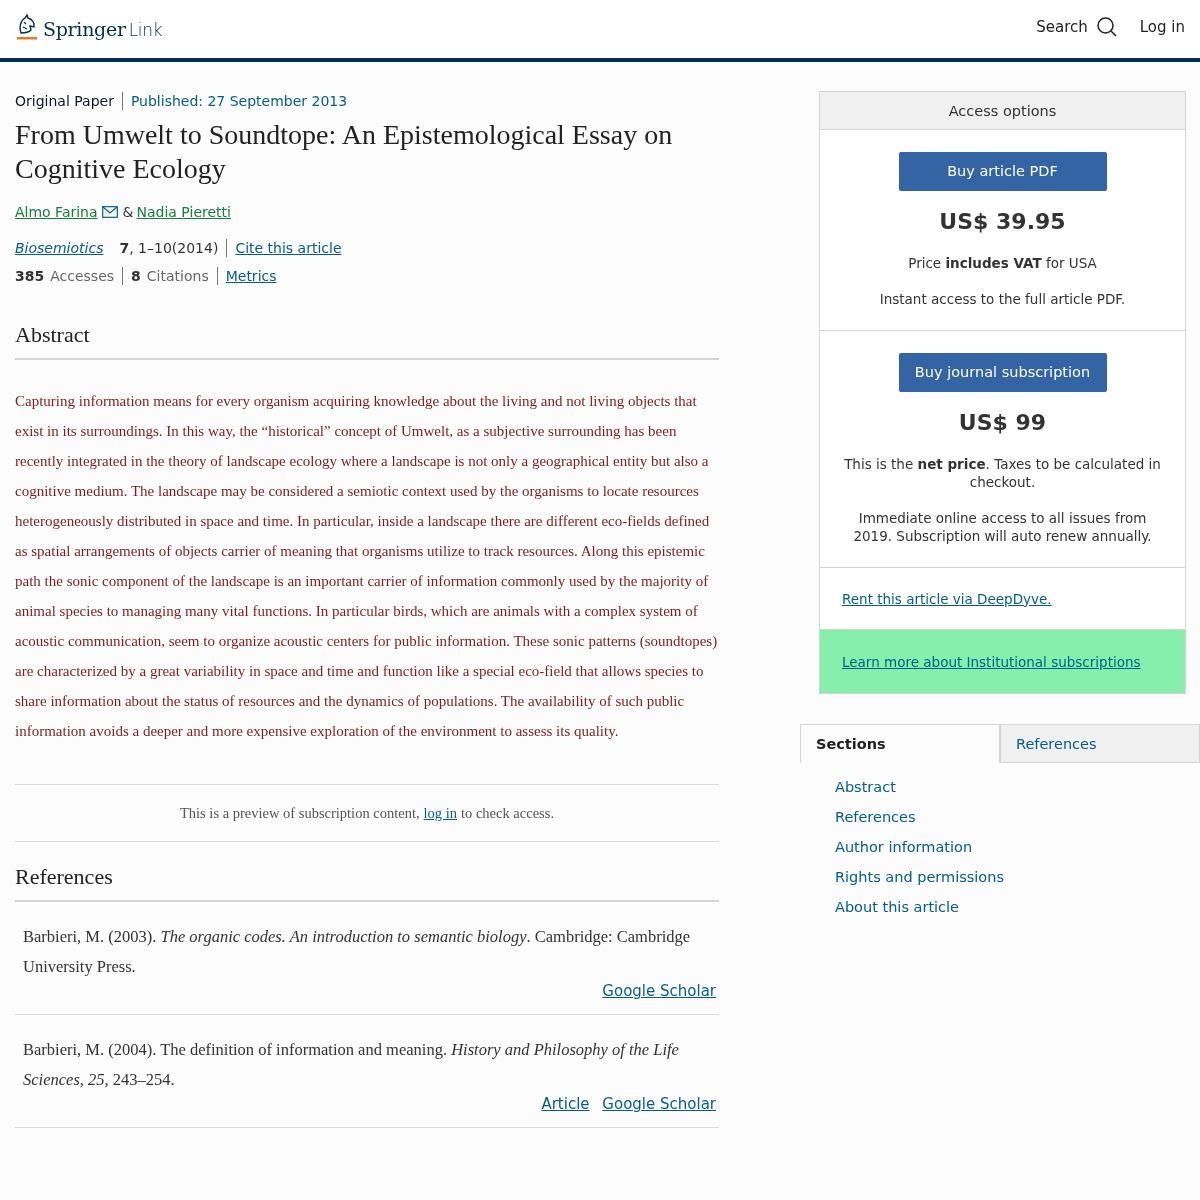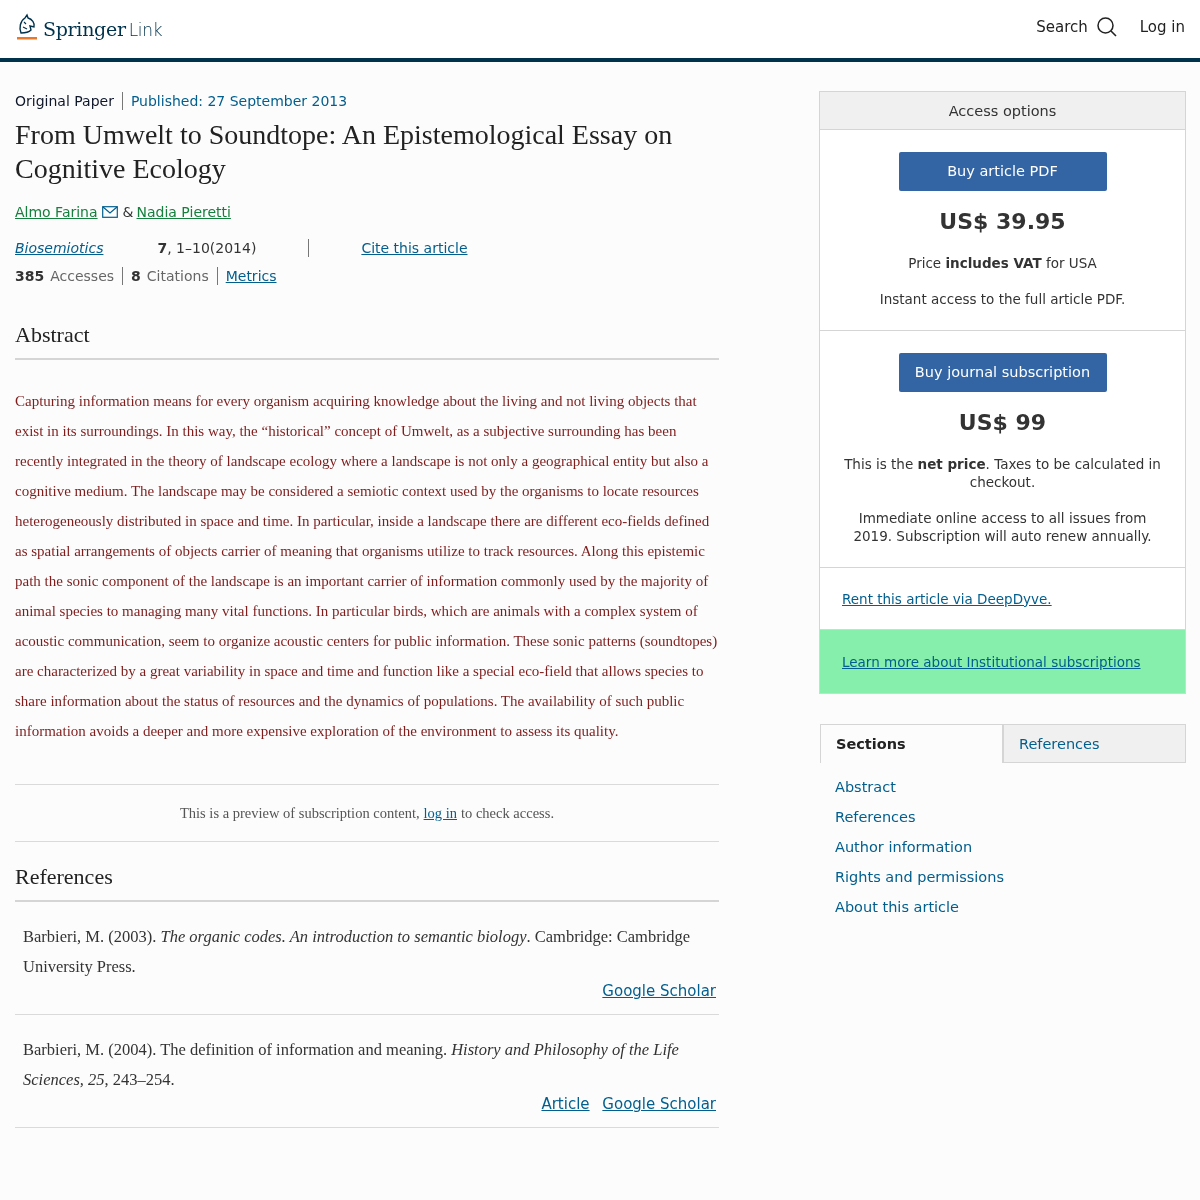--- a/index.html
+++ b/index.html
@@ -22,23 +22,23 @@
   .main { position: absolute; left: 15px; top: 90px; width: 704px; }
   .meta-top { font-size: 14px; display: flex; align-items: center; height: 22px; }
   .meta-top .type { color: #0f172a; }
   .sep { display: inline-block; width: 1px; height: 18px; background: #777; margin: 0 8px; }
   .meta-top .pub { color: #025e8d; }
   .title { margin-top: 6px; font-family: "Liberation Serif", serif; font-size: 28px; line-height: 34px; color: #222; font-weight: normal; }
   .authors { margin-top: 18px; font-size: 14px; display: flex; align-items: center; }
   .authors a { color: #15803d; text-decoration: underline; }
   .mail-icon { width: 16px; height: 12px; margin: 0 2px 0 4px; }
   .amp { margin: 0 3px; color: #333; }
-  .cite-line { margin-top: 18px; font-size: 14px; display: flex; align-items: center; height: 20px; gap: 44px; }
+  .cite-line { margin-top: 18px; font-size: 14px; display: flex; align-items: center; height: 20px; }
   .cite-line .journal { font-style: italic; color: #025e8d; text-decoration: underline; }
-  .cite-line .vol { margin-left: 10px; }
+  .cite-line .vol { margin-left: 16px; }
   .cite-line .vol b { font-weight: bold; }
   .metrics-line { margin-top: 8px; font-size: 14px; display: flex; align-items: center; height: 20px; color: #666; }
   .metrics-line b { color: #333; margin-right: 6px; }
 
   .sec-heading { font-family: "Liberation Serif", serif; font-size: 22px; color: #222; font-weight: normal; padding-bottom: 10px; border-bottom: 2px solid #d5d5d5; }
   .abstract-h { margin-top: 36px; }
   .abstract-text { margin-top: 26px; font-family: "Liberation Serif", serif; font-size: 15px; line-height: 30px; color: #7f1d1d; }
 
   .preview { margin-top: 38px; border-top: 1px solid #dadada; border-bottom: 1px solid #dadada; height: 58px; display: flex; align-items: center; justify-content: center; font-family: "Liberation Serif", serif; font-size: 14.5px; color: #555; }
   .preview a { margin: 0 4px; }
@@ -54,21 +54,21 @@
   .access-head { height: 38px; background: #f0f0f0; border-bottom: 1px solid #d5d5d5; display: flex; align-items: center; justify-content: center; font-size: 14.5px; color: #333; }
   .buy-block { text-align: center; padding: 22px 20px 2px; border-bottom: 1px solid #d5d5d5; }
   .buy-btn { display: inline-block; width: 208px; height: 39px; line-height: 39px; background: #3365a4; color: #fff; font-size: 14.5px; border-radius: 2px; cursor: pointer; }
   .price { margin-top: 18px; font-size: 22px; font-weight: bold; color: #333; }
   .note { margin-top: 20px; font-size: 13.5px; color: #333; line-height: 18px; }
   .b1 { padding-bottom: 22px; }
   .b2 { padding-bottom: 22px; }
   .link-block { height: 62px; display: flex; align-items: center; padding-left: 22px; font-size: 13.5px; border-bottom: 1px solid #d5d5d5; }
   .link-block.grey { background: #86efac; border-bottom: none; height: 63px; }
 
-  .tabs { position: absolute; left: 820px; top: 724px; width: 366px; display: flex; height: 39px; }
+  .tabs { position: absolute; left: 800px; top: 724px; width: 400px; display: flex; height: 39px; }
   .tab { flex: 1; display: flex; align-items: center; padding-left: 15px; font-size: 14.5px; cursor: pointer; }
   .tab.active { background: #fcfcfc; border: 1px solid #d5d5d5; border-bottom: none; color: #222; font-weight: bold; }
   .tab.inactive { background: #f0f0f0; border: 1px solid #d5d5d5; color: #025e8d; }
   .sections { position: absolute; left: 835px; top: 772px; }
   .sections a { display: block; font-size: 14.5px; line-height: 30px; color: #025e8d; text-decoration: none; }
 </style>
 </head>
 <body>
 
 <div class="header">

